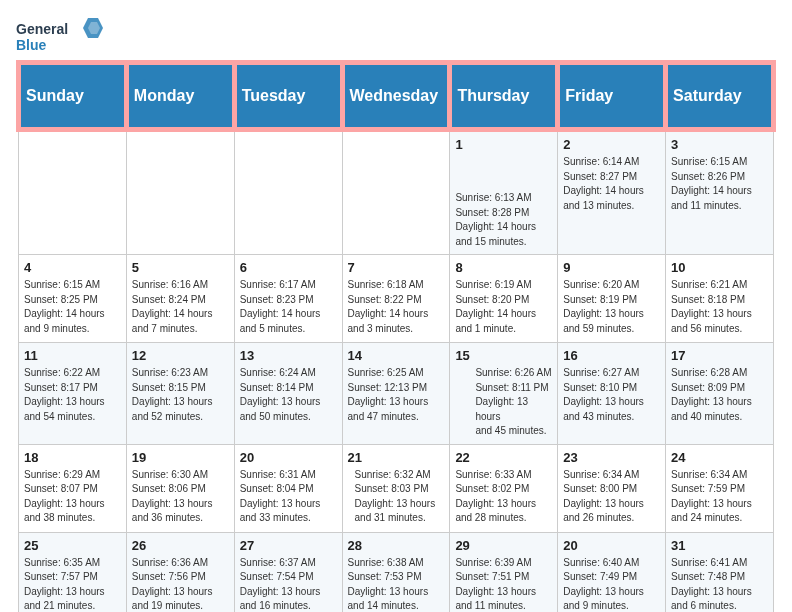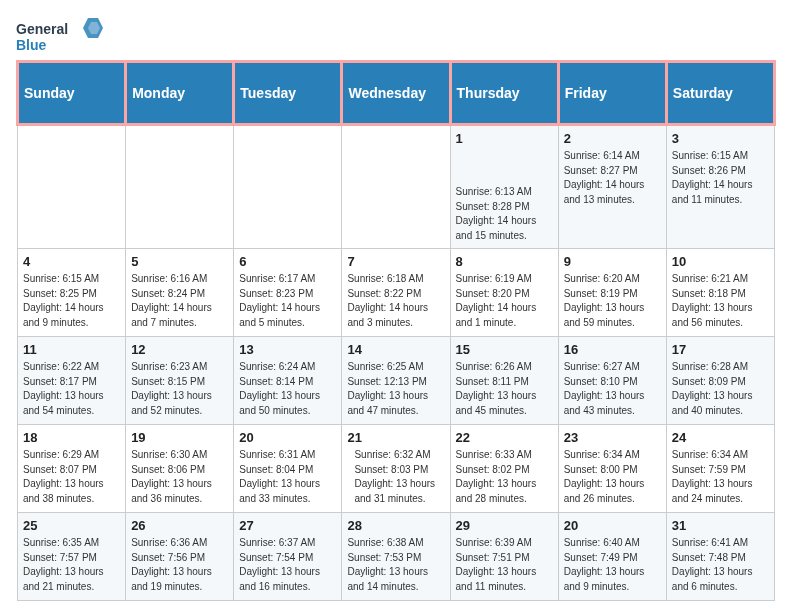--- a/index.html
+++ b/index.html
@@ -32,25 +32,25 @@
       color: #555;
     }
     table {
       width: 100%;
       border-collapse: collapse;
       table-layout: fixed;
     }
     thead th {
       background: #2980b9;
       color: #fff;
-      font-size: 14px;
+      font-size: 16px;
       font-weight: bold;
       text-align: left;
       padding: 22px 5px;
-      border: 3px solid #fca5a5;
+      border: 5px solid #fca5a5;
     }
     tbody td {
       border: 1px solid #ccc;
       vertical-align: top;
       padding: 5px 5px;
       font-size: 10.5px;
       color: #333;
       height: 88px;
       background: #fff;
     }
@@ -203,21 +203,21 @@
         </td>
         <td>
           <div class="day-num">14</div>
           <div class="day-info" style="white-space: pre-line;">Sunrise: 6:25 AM
 Sunset: 12:13 PM
 Daylight: 13 hours
 and 47 minutes.</div>
         </td>
         <td>
           <div class="day-num">15</div>
-          <div class="day-info" style="white-space: pre-line;">Sunrise: 6:26 AM
+          <div class="day-info" style="white-space: pre-line; margin-left: 20px;">Sunrise: 6:26 AM
 Sunset: 8:11 PM
 Daylight: 13 hours
 and 45 minutes.</div>
         </td>
         <td>
           <div class="day-num">16</div>
           <div class="day-info" style="white-space: pre-line;">Sunrise: 6:27 AM
 Sunset: 8:10 PM
 Daylight: 13 hours
 and 43 minutes.</div>

